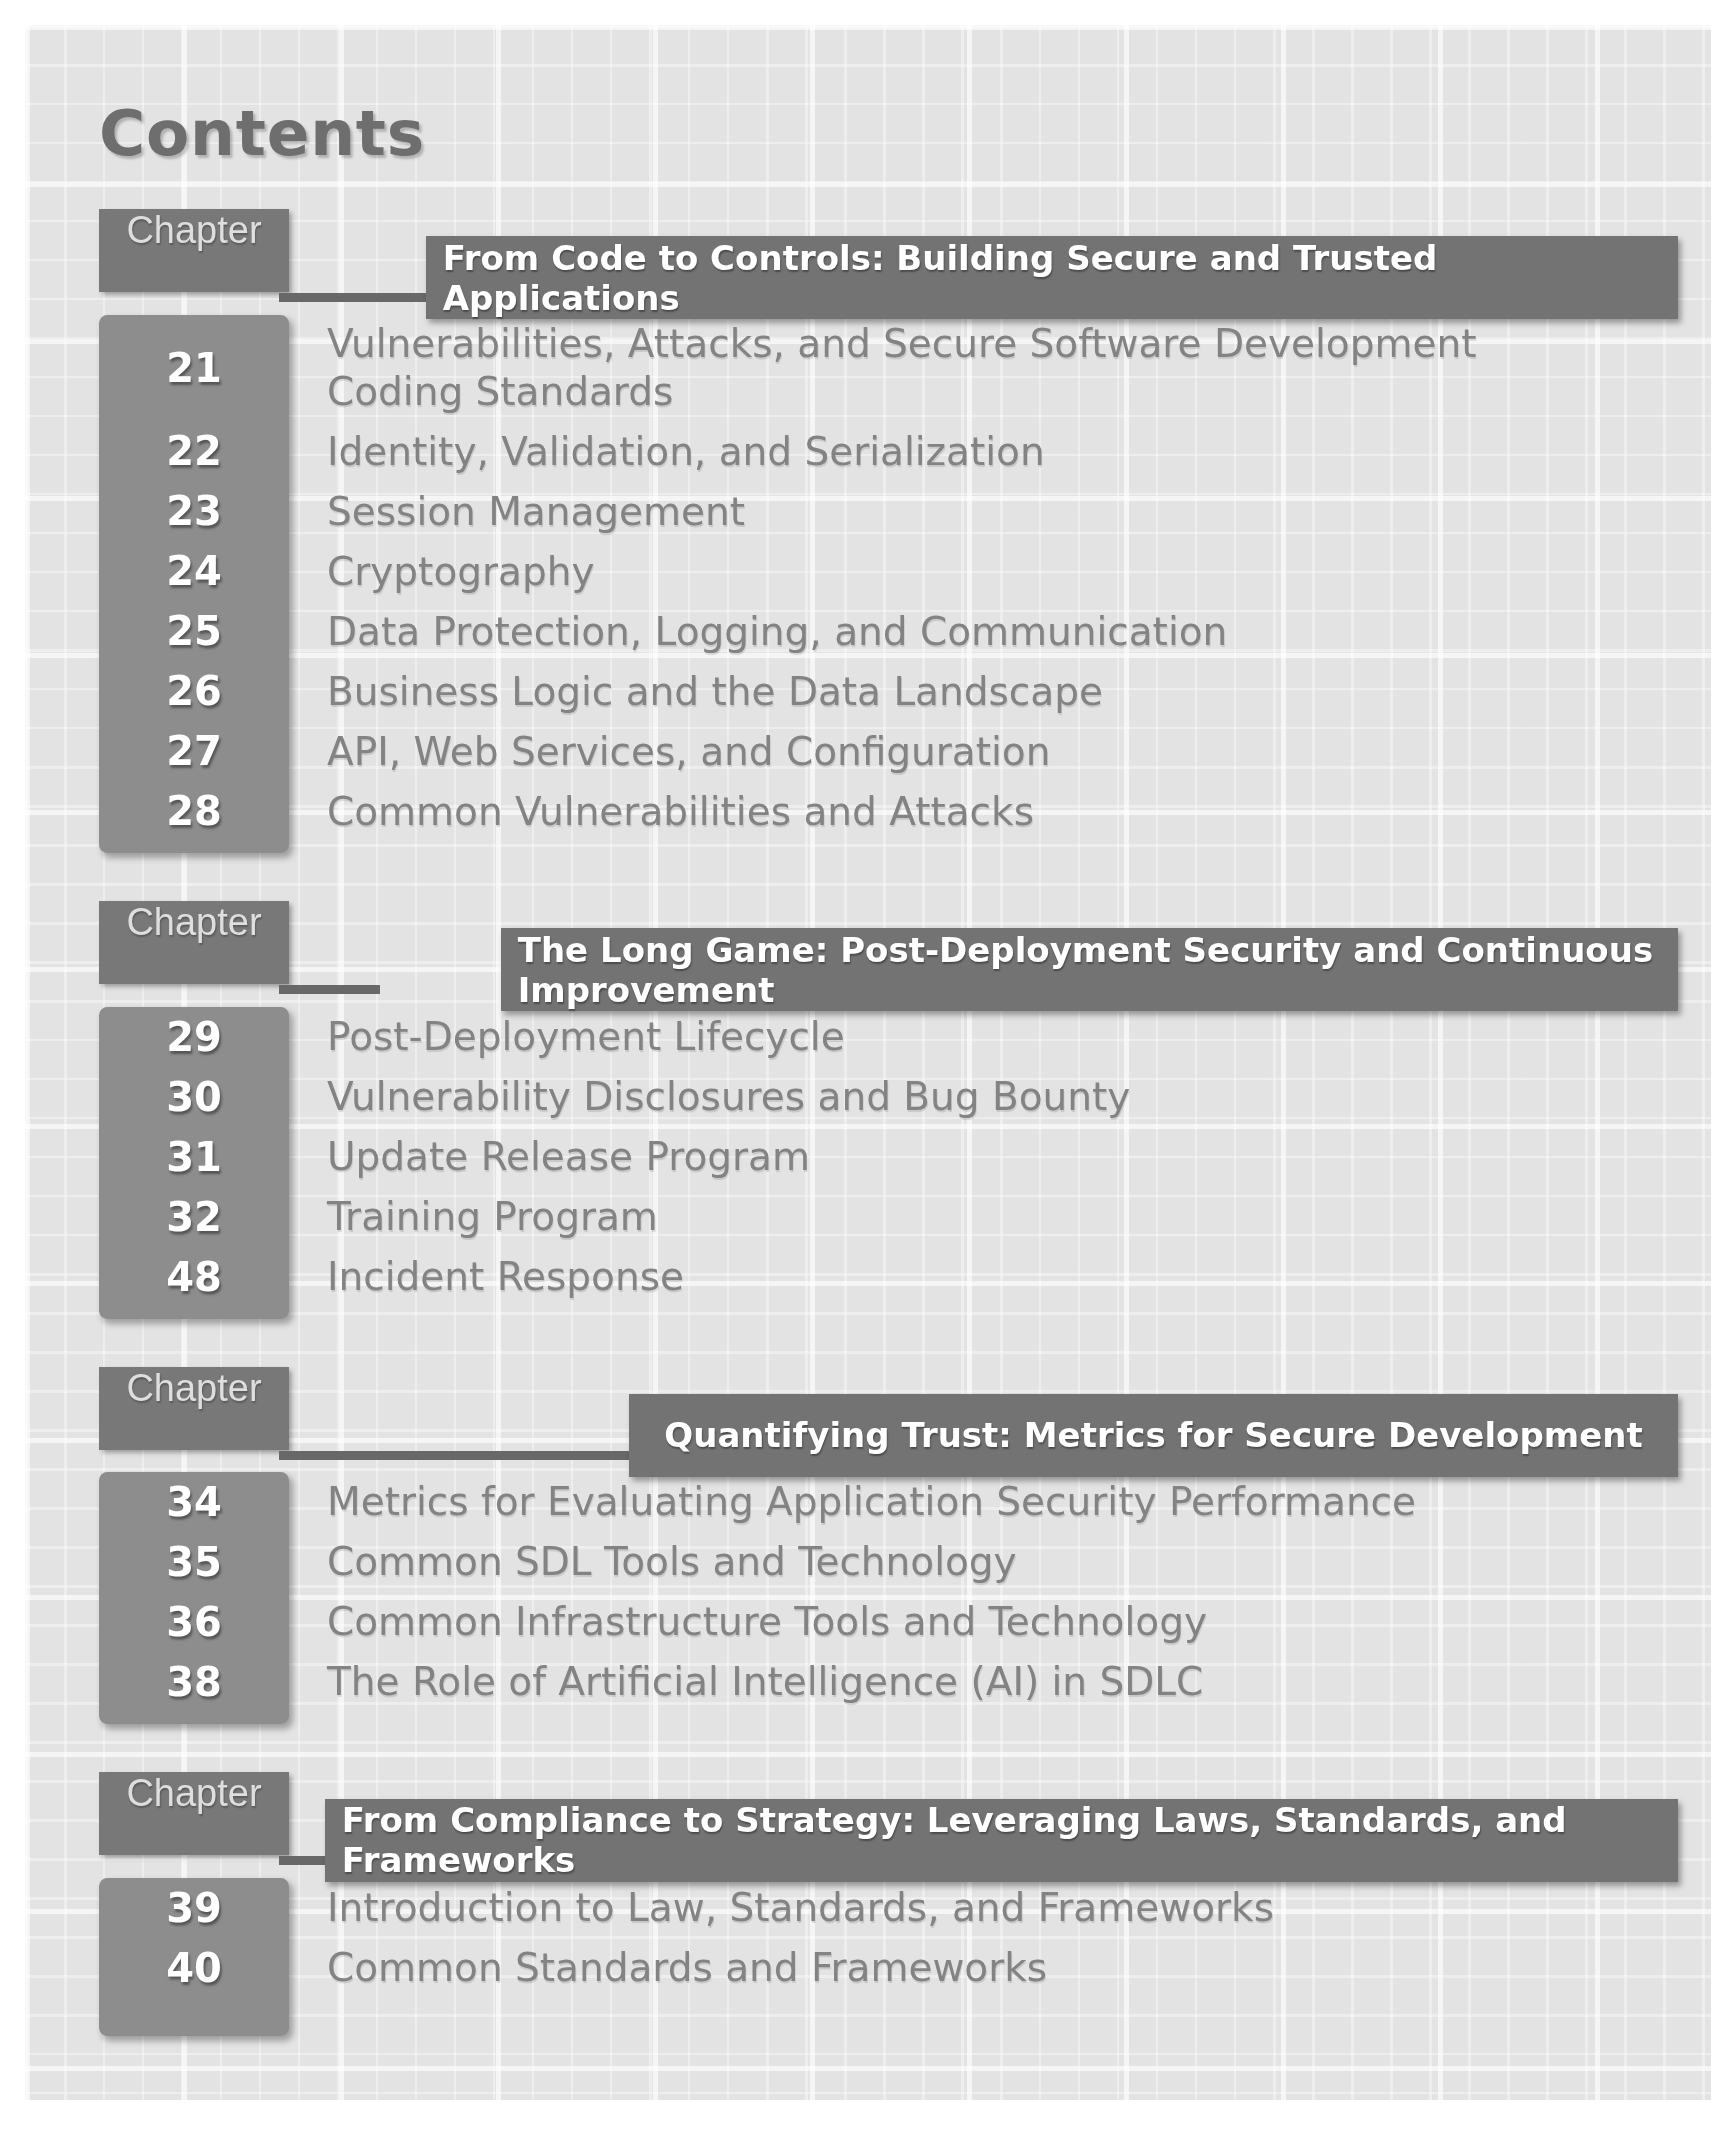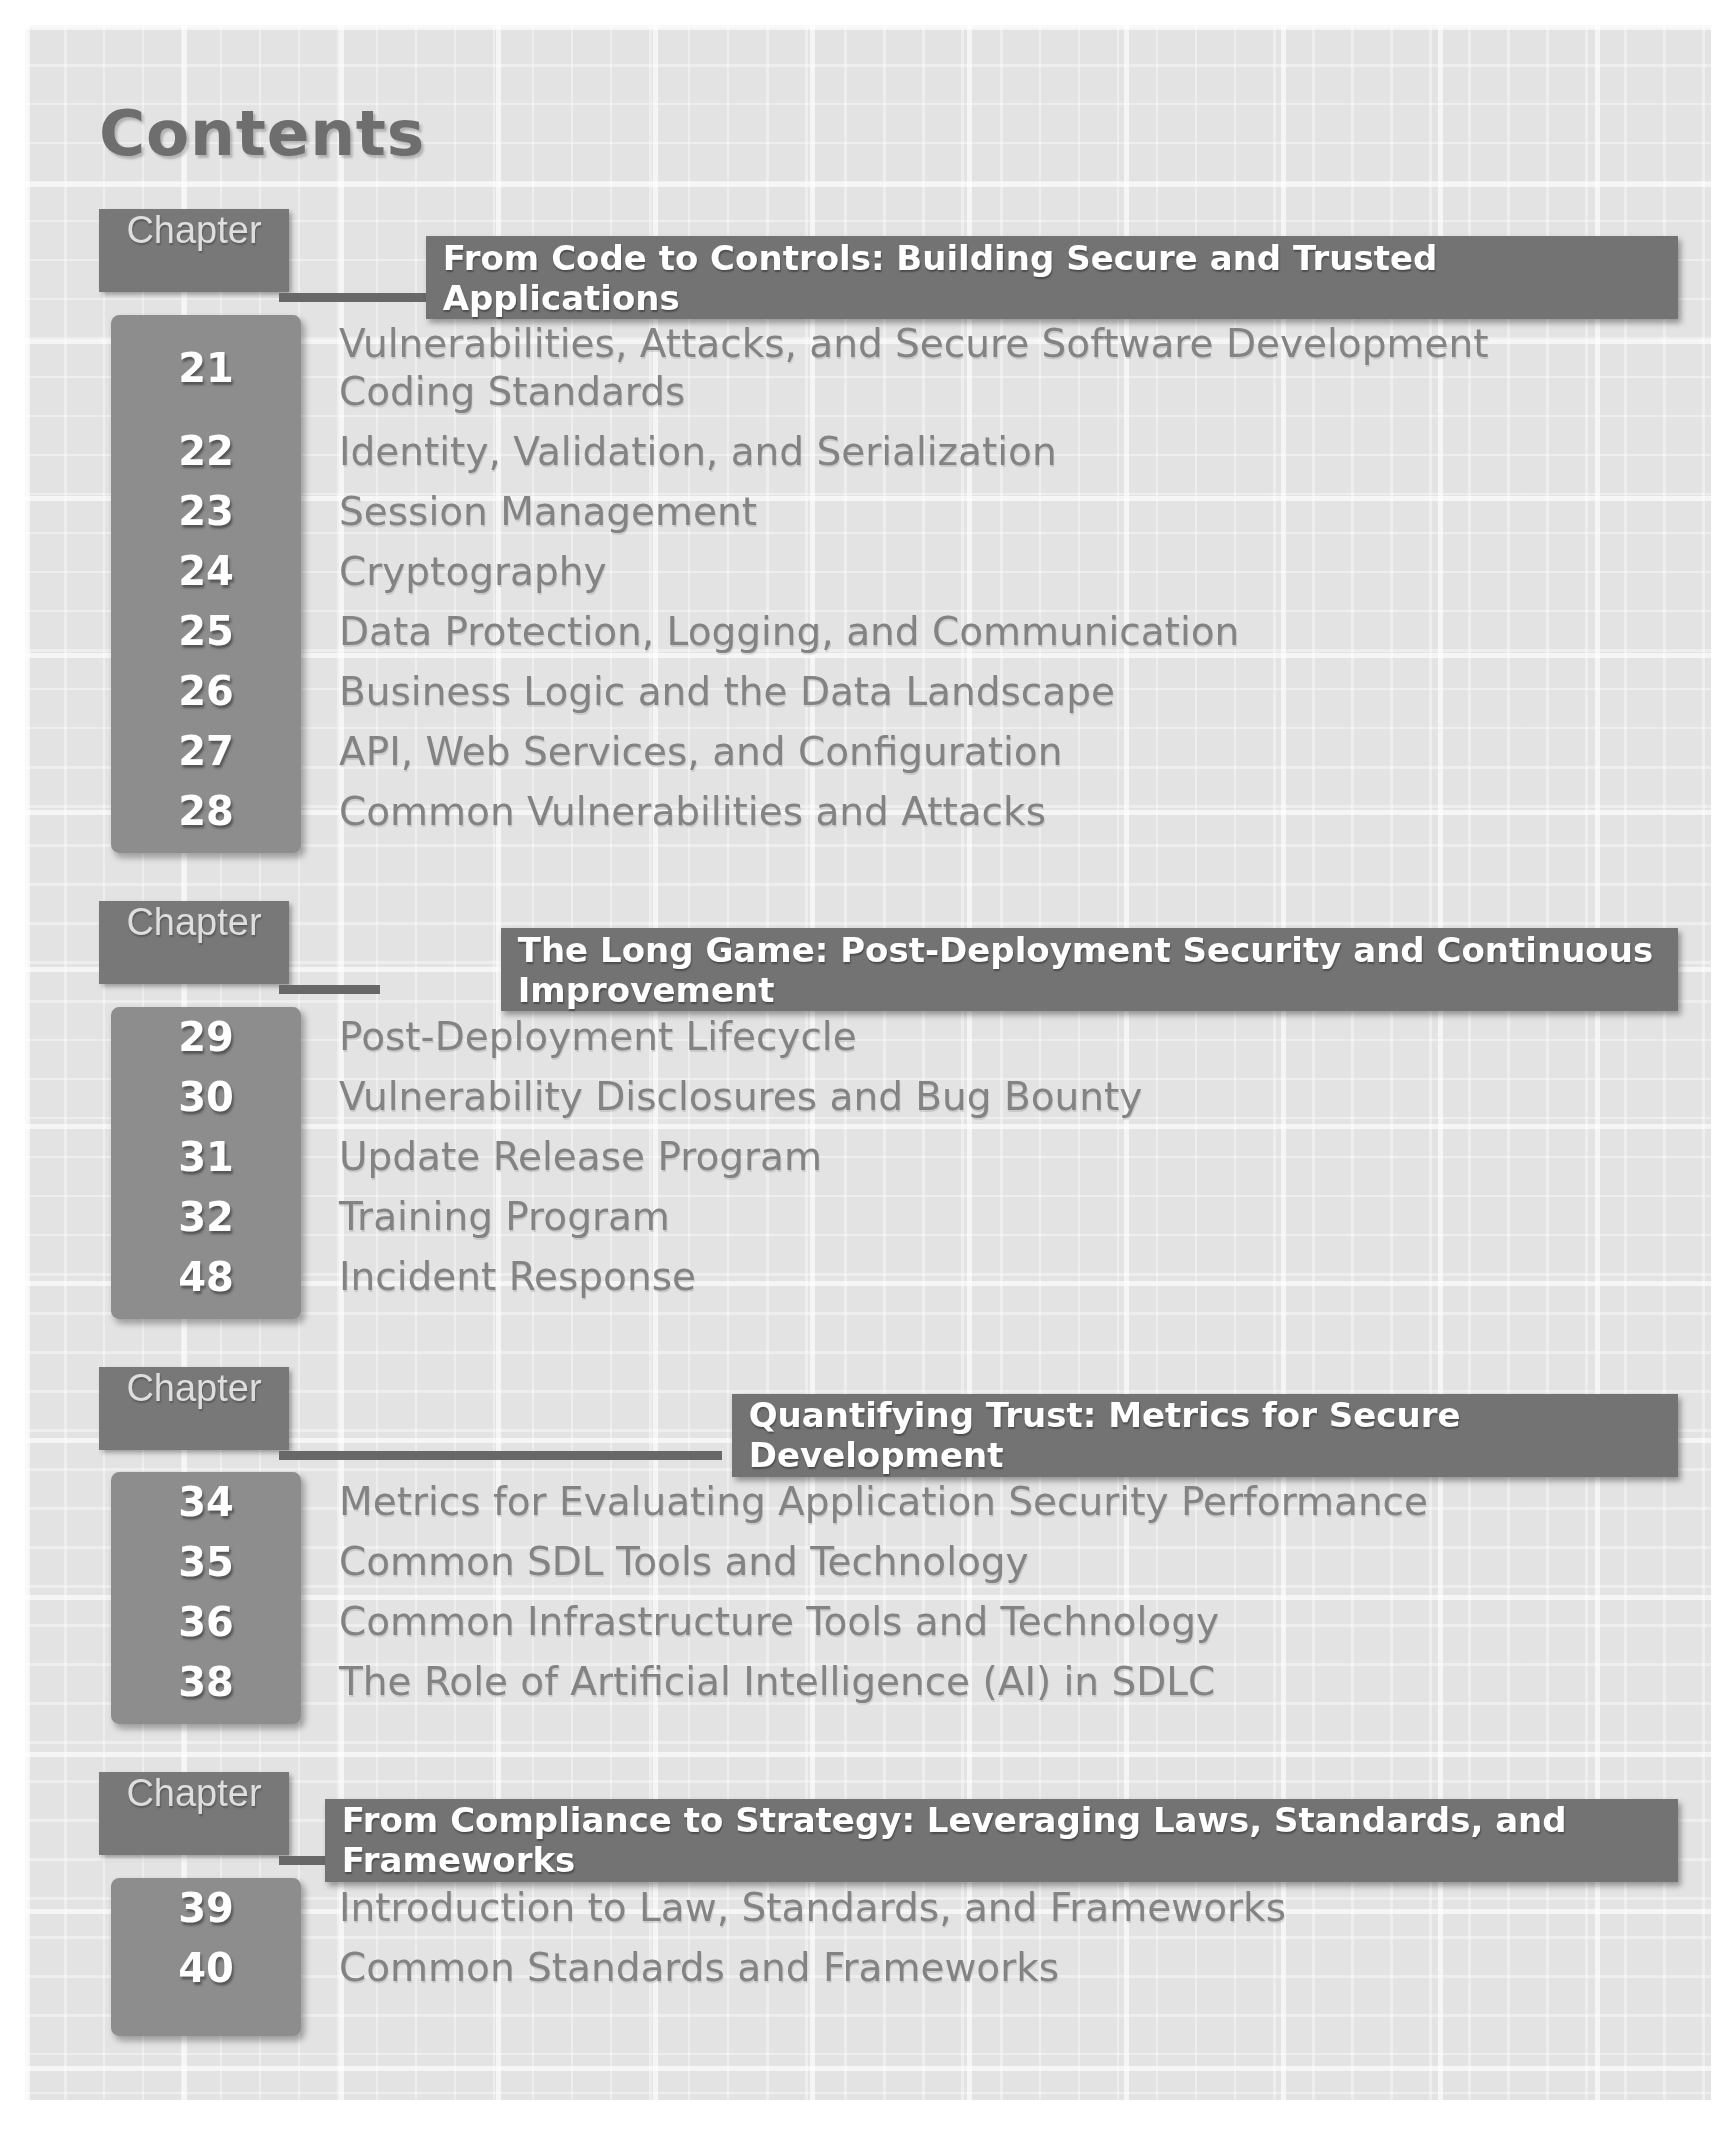--- a/index.html
+++ b/index.html
@@ -41,23 +41,23 @@
   .title-bar{
     position:absolute;right:0;top:27px;height:83px;background:#737373;
     display:flex;align-items:center;justify-content:center;
     color:#ffffff;font-weight:bold;font-size:34px;
     box-shadow:2.5px 4.2px 5.8px rgba(0,0,0,0.35);
     text-shadow:0.8px 1.7px 1.7px rgba(0,0,0,0.35);
     padding:0 16.7px;box-sizing:border-box;
   }
   .sec-0 .title-bar{width:1252px}  .sec-0 .connector{right:1229px}
   .sec-1 .title-bar{width:1177px}  .sec-1 .connector{right:1298px}
-  .sec-2 .title-bar{width:946px}  .sec-2 .connector{right:956px}
+  .sec-2 .title-bar{width:1049px}  .sec-2 .connector{right:956px}
   .sec-3 .title-bar{width:1353px}  .sec-3 .connector{right:1329px}
-  .body-row{position:relative;margin-top:11.7px;padding-bottom:11.7px;margin-left:12px;}
+  .body-row{position:relative;margin-top:11.7px;padding-bottom:11.7px;}
   .sec-3 .body-row{padding-bottom:38px;}
   .numbers-bg{
     position:absolute;left:0;top:0;bottom:0;width:190px;
     background:#8d8d8d;border-radius:8.3px;
     box-shadow:3.3px 4.2px 6.7px rgba(0,0,0,0.30);
   }
   .rows{position:relative;}
   .row{display:flex;align-items:center;min-height:60px;}
   .num{
     flex:0 0 190px;width:190px;text-align:center;

